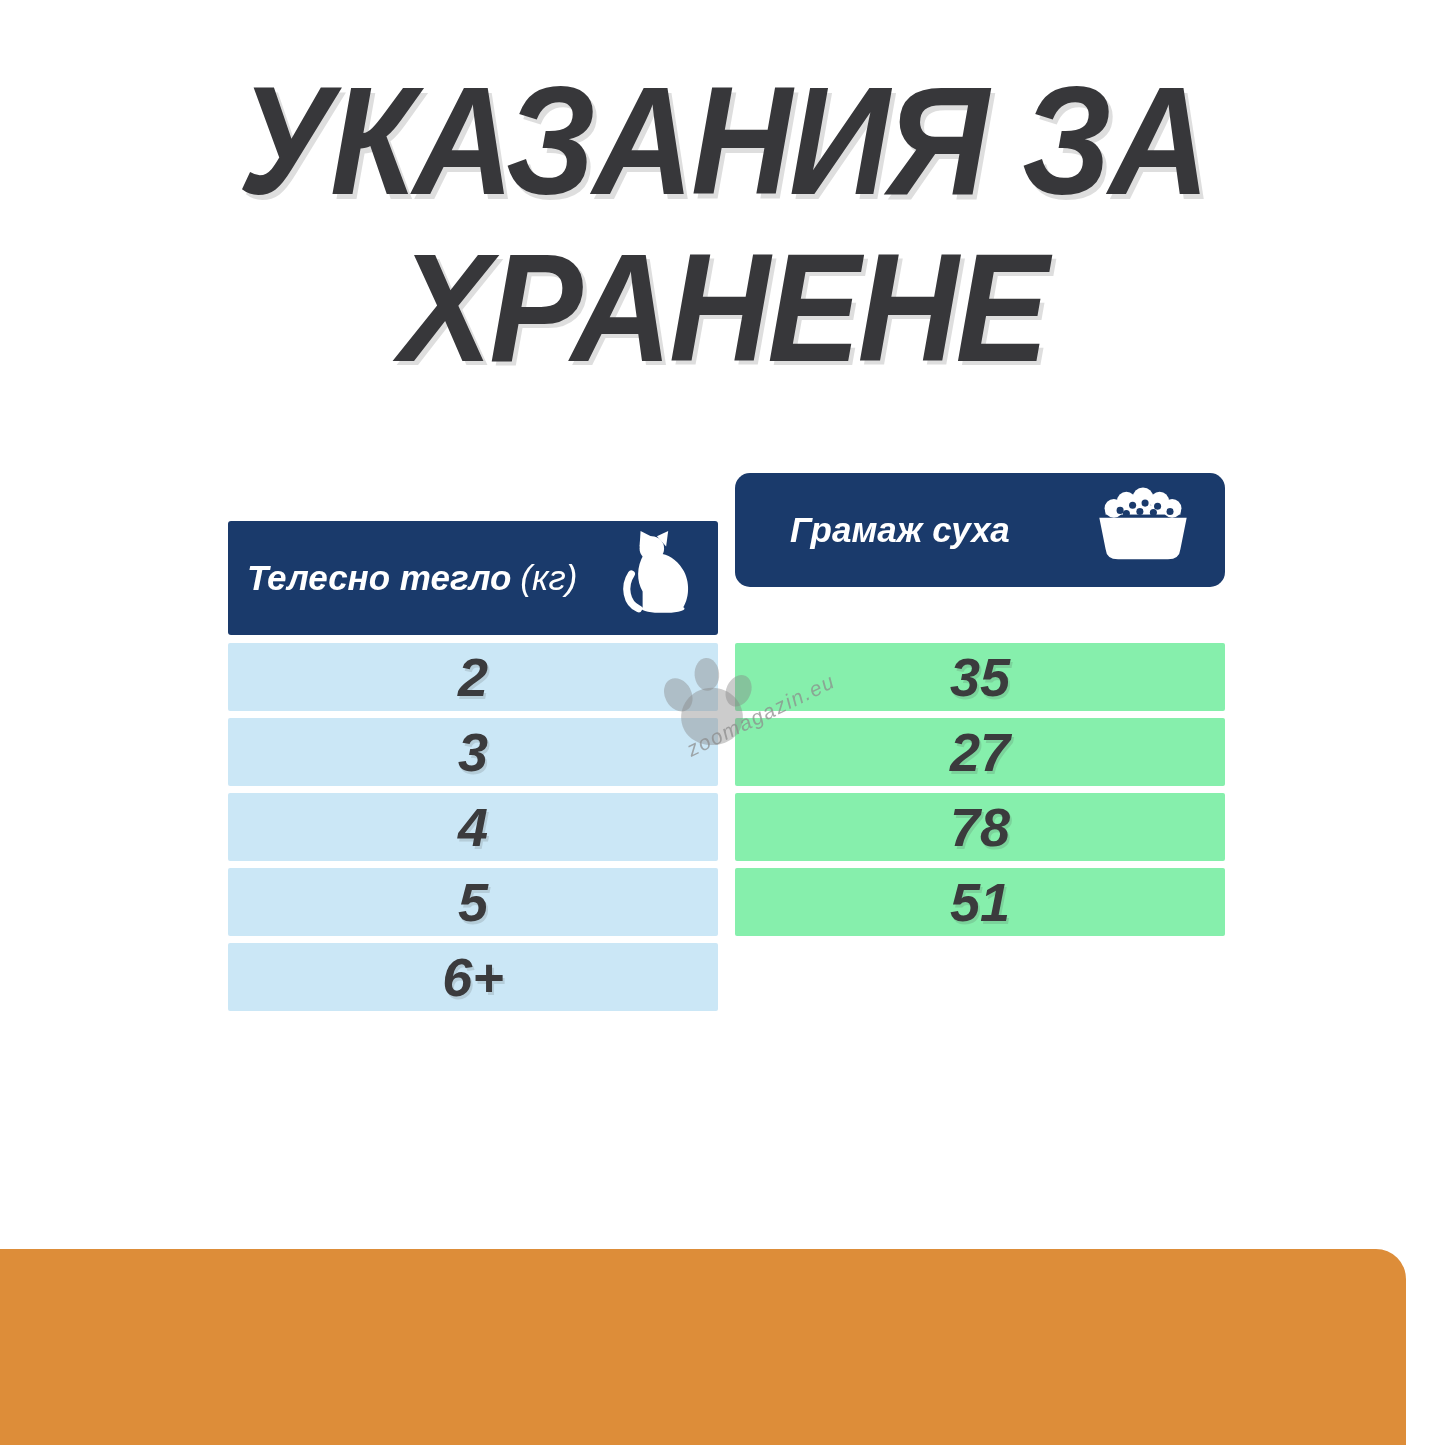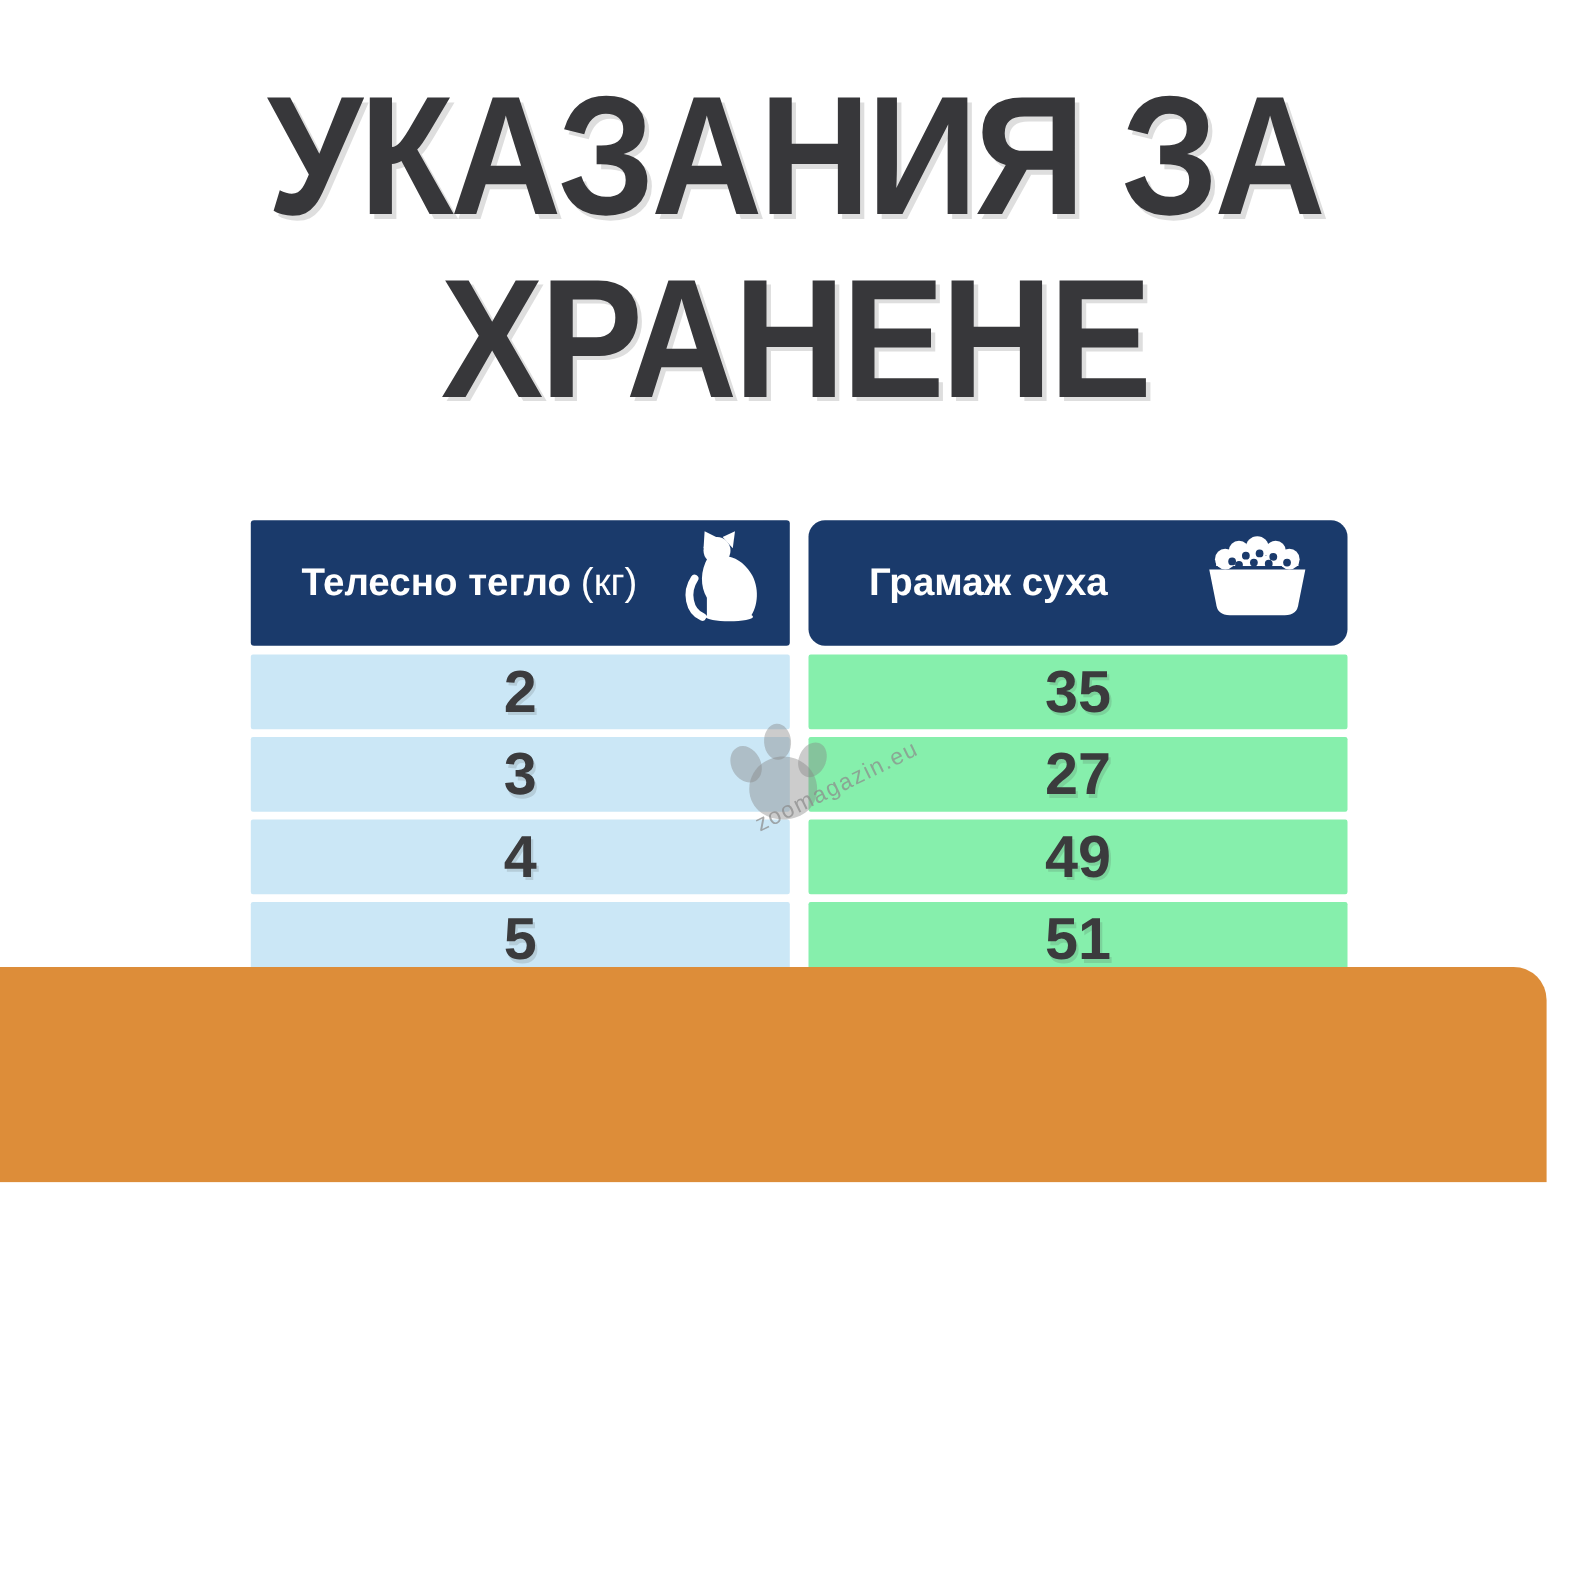--- a/index.html
+++ b/index.html
@@ -1,39 +1,39 @@
 <!DOCTYPE html>
 <html><head>
 <meta charset="utf-8">
 <style>
   html,body{margin:0;padding:0;background:#fff;}
   .page{
-    position:relative;width:1445px;height:1075px;background:#ffffff;
-    overflow:hidden;font-family:"Liberation Sans",sans-serif;
+    position:relative;width:1445px;height:1445px;background:#ffffff;
+    overflow:hidden;font-family:"Liberation Sans",sans-serif;font-style:italic;
   }
   
   .title{
     position:absolute;top:58px;left:0;width:100%;
     text-align:center;font-weight:bold;color:#37373a;
     font-size:140px;line-height:1.08;letter-spacing:-3px;margin:0;
     transform:scaleY(1.10);transform-origin:top center;
     text-shadow:4px 4px 0 rgba(70,70,70,0.18);
   }
   .title span{display:block;}
   
   .ftable{position:absolute;left:228px;top:473px;width:997px;}
   .trow{display:flex;gap:17px;margin-bottom:7px;}
   .trow.header{margin-bottom:8px;}
   .cell{width:490px;box-sizing:border-box;}
   .hcell{
     height:114px;background:#1a3a6b;border-radius:3px;
     display:flex;align-items:center;justify-content:space-between;
     color:#ffffff;font-size:35px;font-weight:bold;
   }
-  .hcell.left{padding:0 12px 0 46px;}
+  .hcell.left{padding:0 12px 0 19px;margin-top:48px;}
   .hcell.right{padding:0 30px 0 55px;border-radius:15px;}
   .hlabel .unit{font-weight:400;margin-left:9px;}
   .dcell{
     height:68px;border-radius:2px;
     display:flex;align-items:center;justify-content:center;
     font-size:54px;font-weight:bold;color:#3b3b3d;
     text-shadow:2px 3px 0 rgba(70,70,70,0.16);
   }
   .dcell.left{background:#cbe7f6;}
   .dcell.right{background:#86efac;}
@@ -116,21 +116,21 @@
     <div class="trow">
       <div class="cell dcell left">2</div>
       <div class="cell dcell right">35</div>
     </div>
     <div class="trow">
       <div class="cell dcell left">3</div>
       <div class="cell dcell right">27</div>
     </div>
     <div class="trow">
       <div class="cell dcell left">4</div>
-      <div class="cell dcell right">49</div>
+      <div class="cell dcell right">78</div>
     </div>
     <div class="trow">
       <div class="cell dcell left">5</div>
       <div class="cell dcell right">51</div>
     </div>
     <div class="trow">
       <div class="cell dcell left">6+</div>
     </div>
 
   </div>

